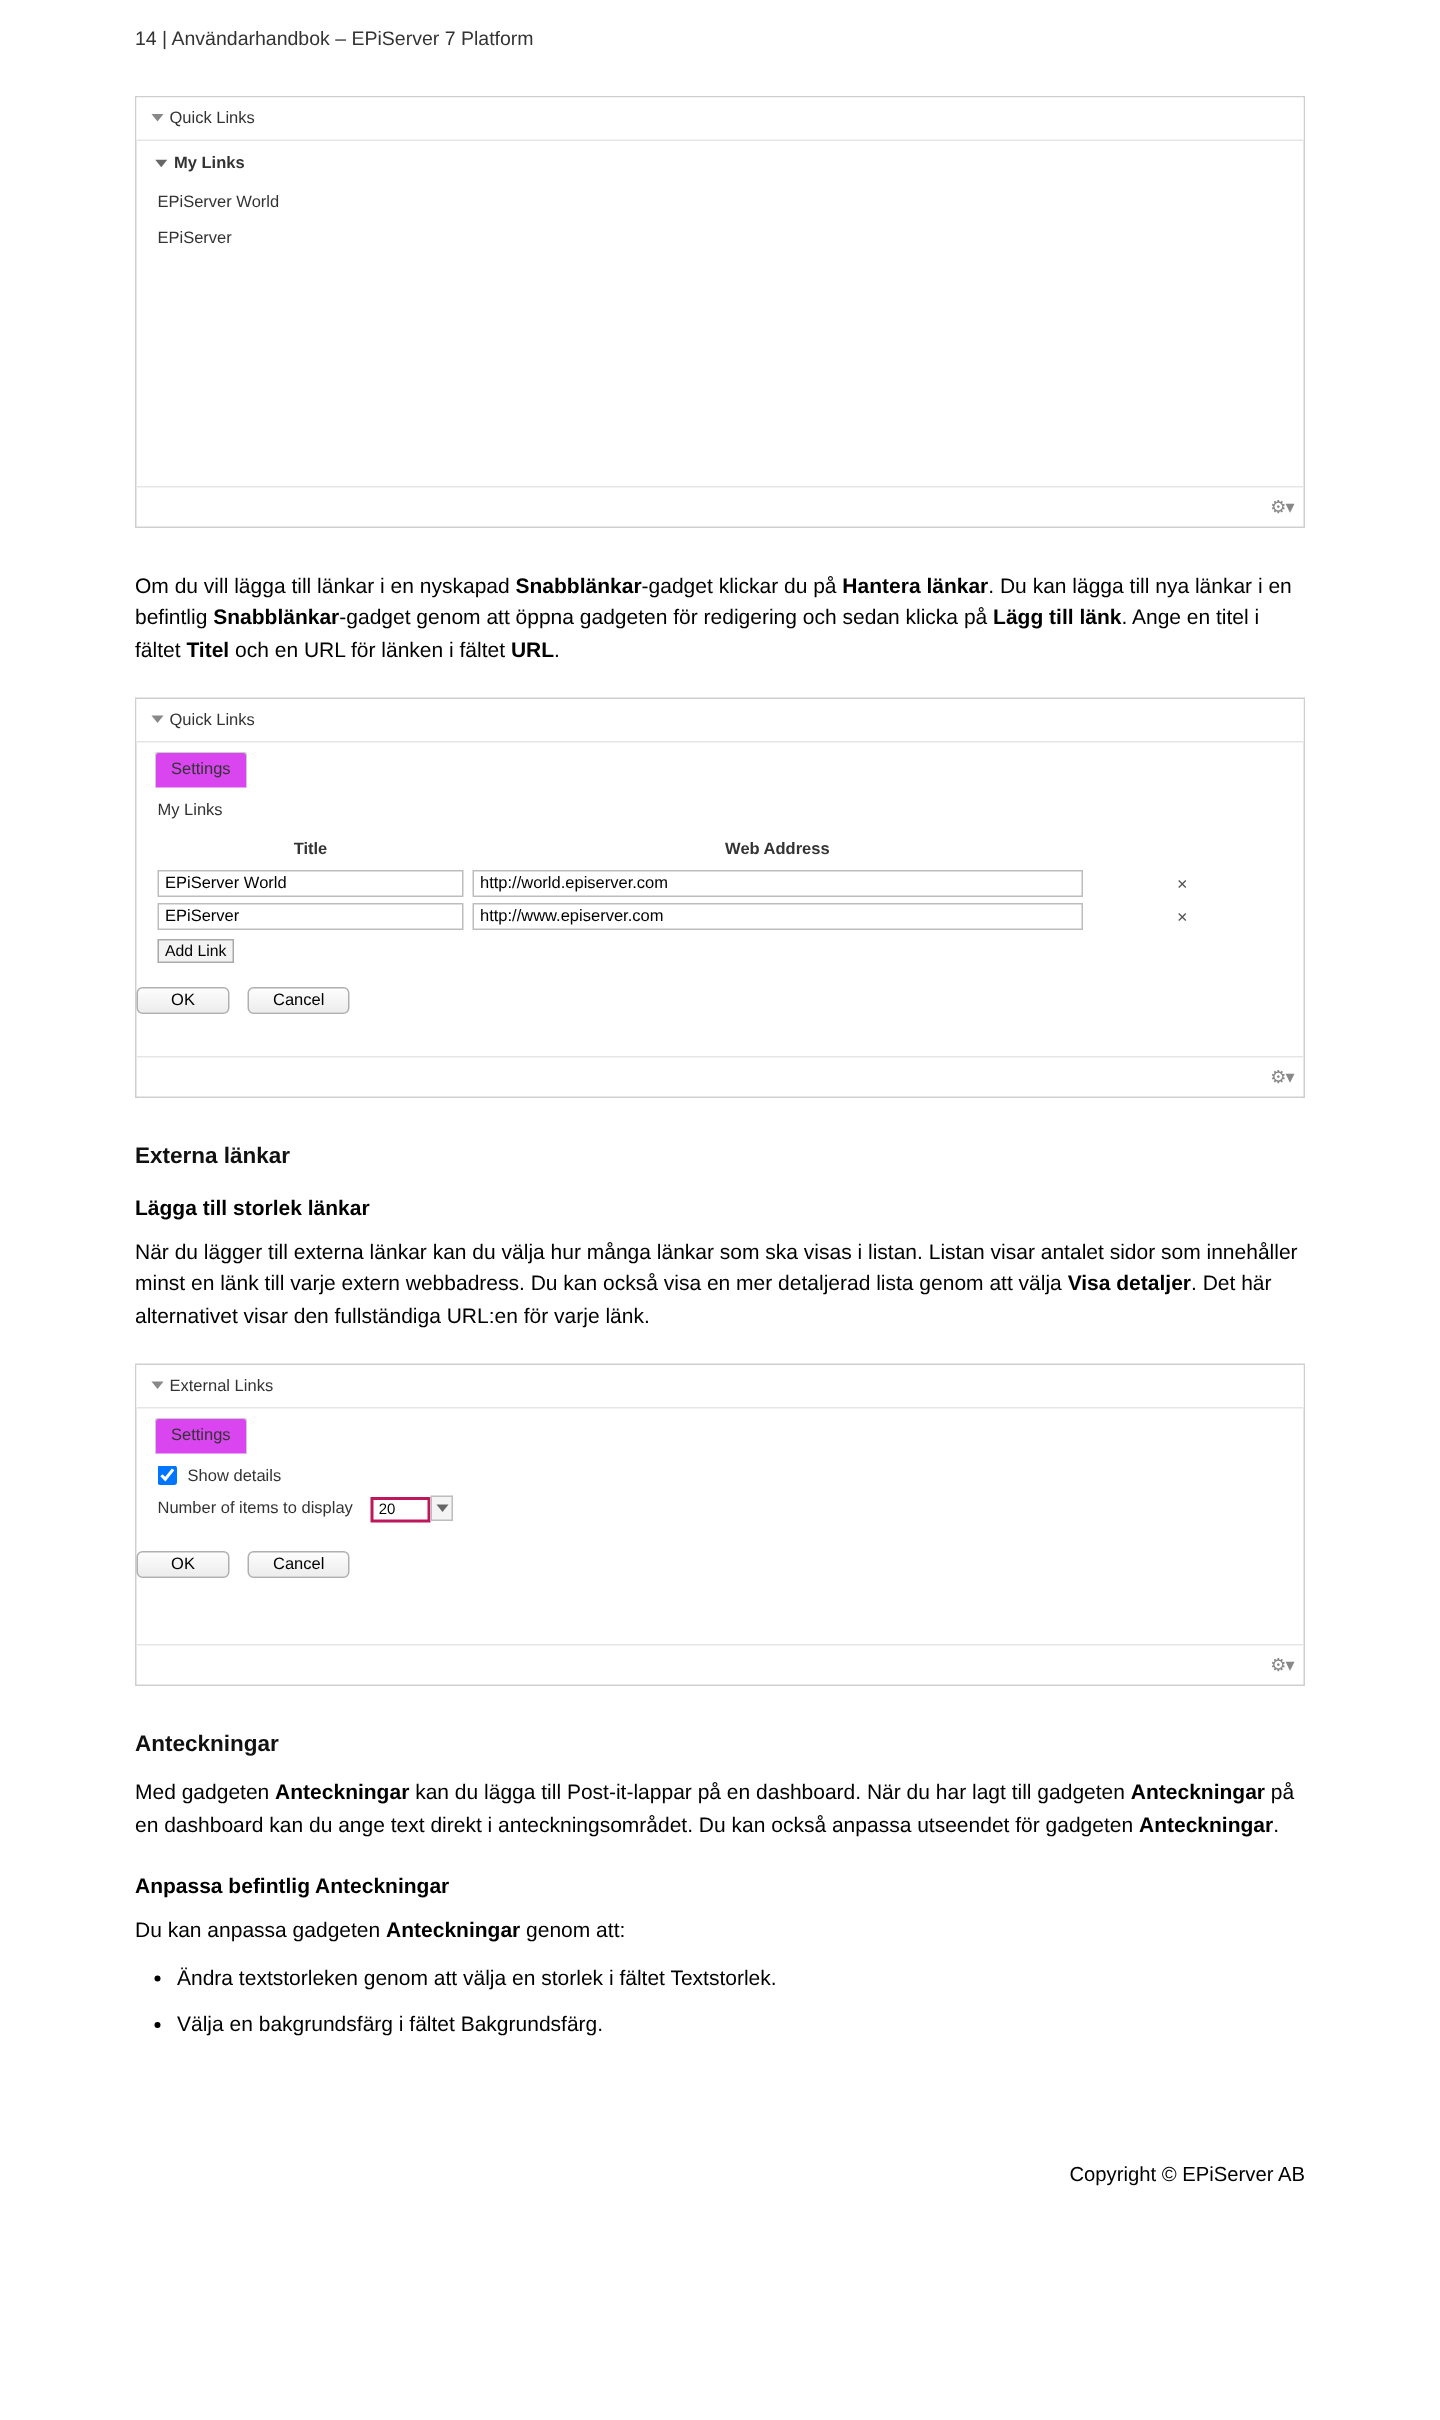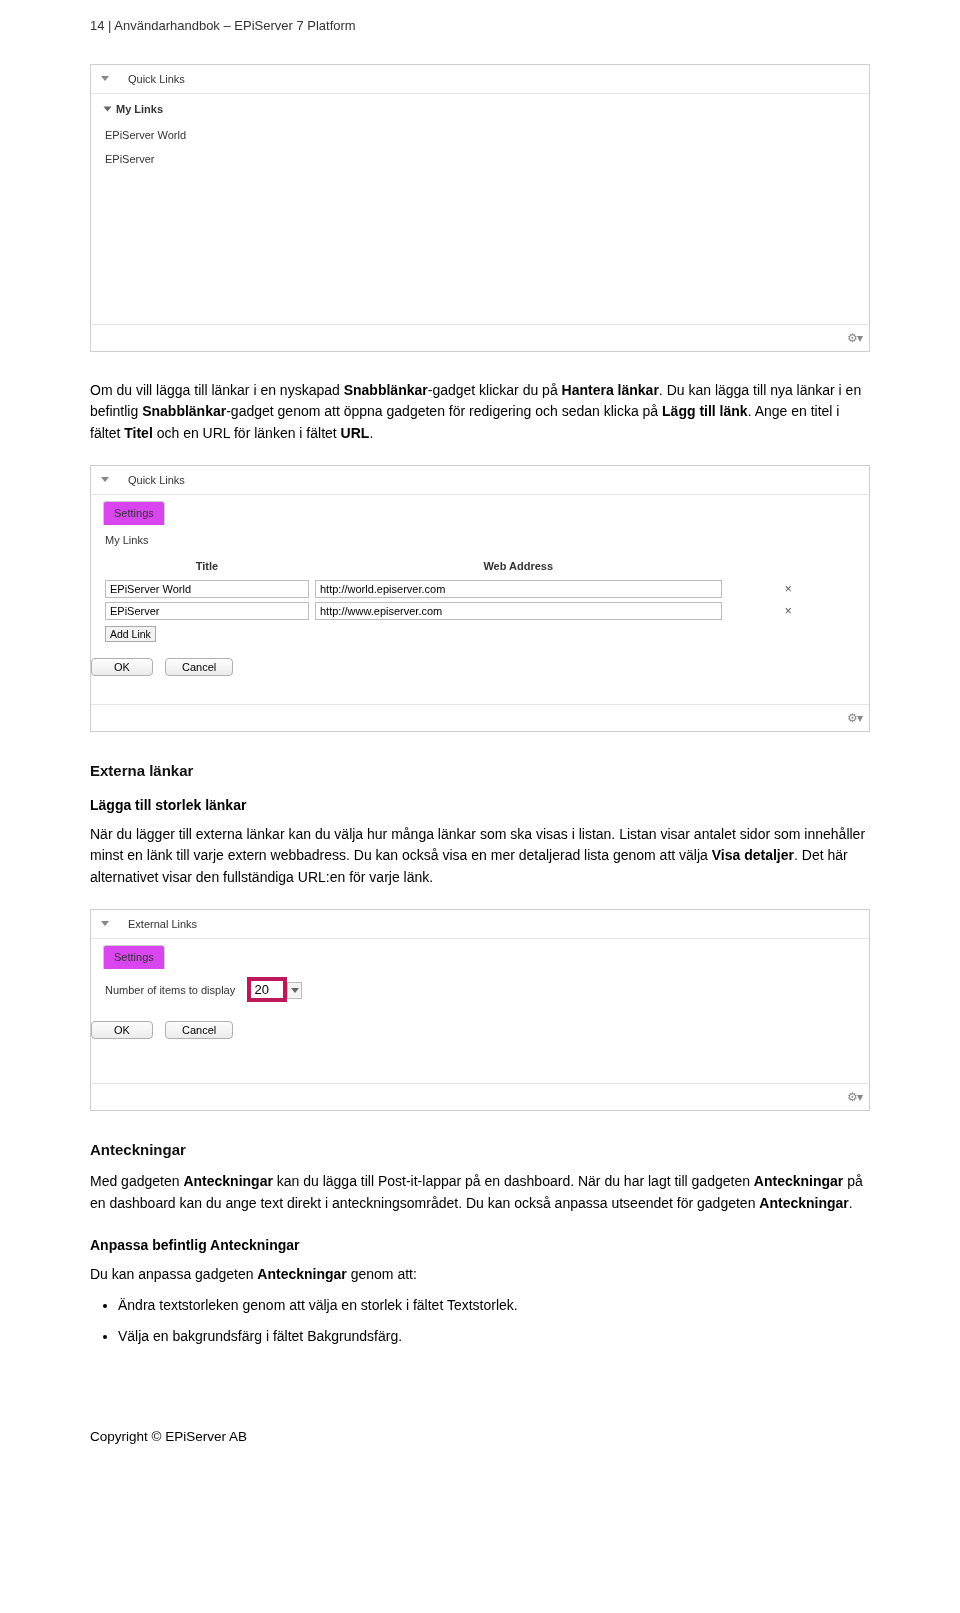--- a/index.html
+++ b/index.html
@@ -30,21 +30,21 @@
     font-size: 11px;
     color: #333;
     margin-bottom: 28px;
     position: relative;
   }
   .gadget-title {
     padding: 6px 10px;
     border-bottom: 1px solid #e6e6e6;
     display: flex;
     align-items: center;
-    gap: 19px;
+    gap: 4px;
     background: #fff;
   }
   .chevron-down {
     display: inline-block;
     width: 0; height: 0;
     border-left: 4px solid transparent;
     border-right: 4px solid transparent;
     border-top: 5px solid #888;
   }
   .caret-right {
@@ -168,22 +168,22 @@
     padding: 2px 16px;
     min-width: 62px;
   }
   .gadget-short-spacer { height: 28px; }
   
   .cb { vertical-align: middle; margin: 0 4px 0 0; }
   .lbl { font-size: 11px; }
   .num-input {
     width: 40px;
     font-family: Verdana, sans-serif;
-    font-size: 13px;
-    border: 4px solid #be185d;
+    font-size: 10px;
+    border: 2px solid #be185d;
     padding: 1px 3px;
   }
   .dd-arrow {
     border: 1px solid #bdbdbd;
     display: inline-flex;
     align-items: center;
     justify-content: center;
     width: 15px;
     height: 17px;
     background: #f4f4f4;
@@ -191,21 +191,21 @@
   }
   ul.bul {
     margin: 6px 0 12px 6px;
     padding-left: 22px;
   }
   ul.bul li {
     margin: 10px 0;
     font-size: 14px;
   }
   .copyright {
-    text-align: left;
+    text-align: right;
     font-size: 13.5px;
     margin-top: 80px;
     color: #000;
   }
 </style>
 </head>
 <body>
 
 <div class="page">
 
@@ -279,20 +279,24 @@
     <span>När du lägger till externa länkar kan du välja hur många länkar som ska visas i listan. Listan visar antalet sidor som innehåller minst en länk till varje extern webbadress. Du kan också visa en mer detaljerad lista genom att välja </span><span class="bold">Visa detaljer</span><span>. Det här alternativet visar den fullständiga URL:en för varje länk.</span>
   </p>
 
   <div class="gadget">
     <div class="gadget-title">
       <span class="chevron-down"></span>
       <span>External Links</span>
     </div>
     <div class="settings-tab">Settings</div>
     <div class="panel-inner">
+      <div style="padding:2px 0;">
+        <input type="checkbox" class="cb" checked="" style="">
+        <span class="lbl">Show details</span>
+      </div>
       <div style="padding:3px 0;">
         <span class="lbl">Number of items to display</span>
         &nbsp;&nbsp;
         <input class="num-input" value="20" style=""><span class="dd-arrow">
             <span class="chevron-down" style="border-top-color:#666;"></span>
           </span>
       </div>
     </div>
     <div class="btn-row">
       <button class="win-btn">OK</button>

